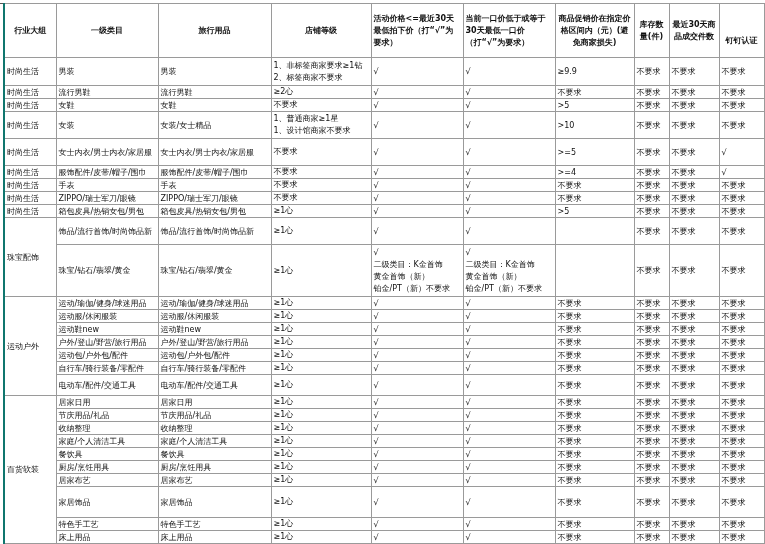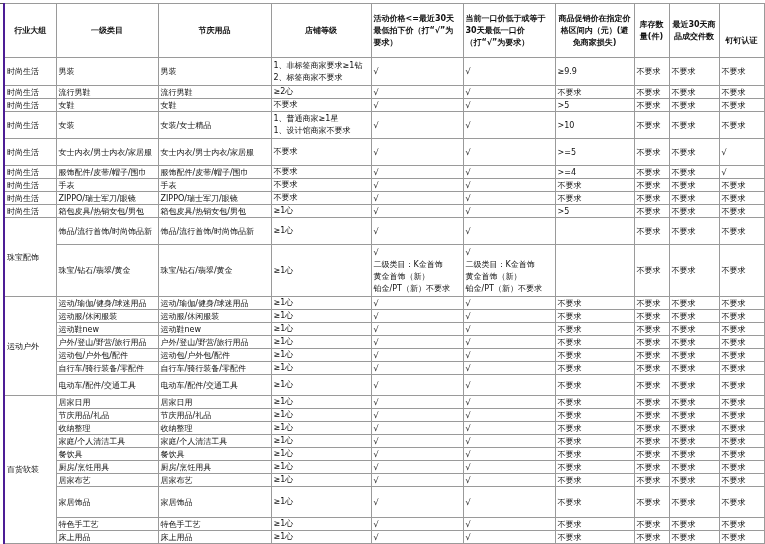--- a/index.html
+++ b/index.html
@@ -4,21 +4,21 @@
 <style>
   html, body { margin:0; padding:0; background:#ffffff; }
   body { width:765px; height:544px; overflow:hidden; position:relative;
          font-family: "DejaVu Sans", "Liberation Sans", sans-serif; color:#111; }
   .sheet { position:absolute; left:3px; top:3px; }
   table { border-collapse:collapse; table-layout:fixed; font-size:8px; line-height:11px; }
   td, th { border:1px solid #9a9a9a; padding:0 2px; vertical-align:middle; overflow:hidden; white-space:nowrap; }
   th { font-weight:bold; font-size:8px; text-align:center; white-space:normal; line-height:12px; }
   th.left { text-align:left; }
   td.wrap { white-space:normal; }
-  .outer { border-left:2px solid #4c1d95; }
+  .outer { border-left:2px solid #0f766e; }
   .topbar { position:absolute; left:0; top:0; width:765px; height:3px; border-bottom:1px solid #555; background:#fff; }
   .ml div { line-height:12px; }
 </style>
 </head>
 <body>
 
 <div class="topbar"></div>
 
 <div class="sheet">
   <table>
@@ -31,21 +31,21 @@
         <col style="width:92px">
         <col style="width:79px">
       <col style="width:35px">
         <col style="width:50px">
         <col style="width:45px">
     </colgroup>
     <thead>
       <tr style="height:54px">
         <th class="outer">行业大组</th>
         <th>一级类目</th>
-        <th>节庆用品</th>
+        <th>旅行用品</th>
         <th>店铺等级</th>
         <th class="left">活动价格&lt;=最近30天最低拍下价（打“√”为要求）</th>
         <th class="left">当前一口价低于或等于30天最低一口价（打“√”为要求）</th>
         <th>商品促销价在指定价格区间内（元）(避免商家损失)</th>
         <th>库存数量(件)</th>
         <th>最近30天商品成交件数</th>
         <th style="vertical-align:bottom;padding-bottom:10px">钉钉认证</th>
       </tr>
     </thead>
     <tbody id="tbody">

